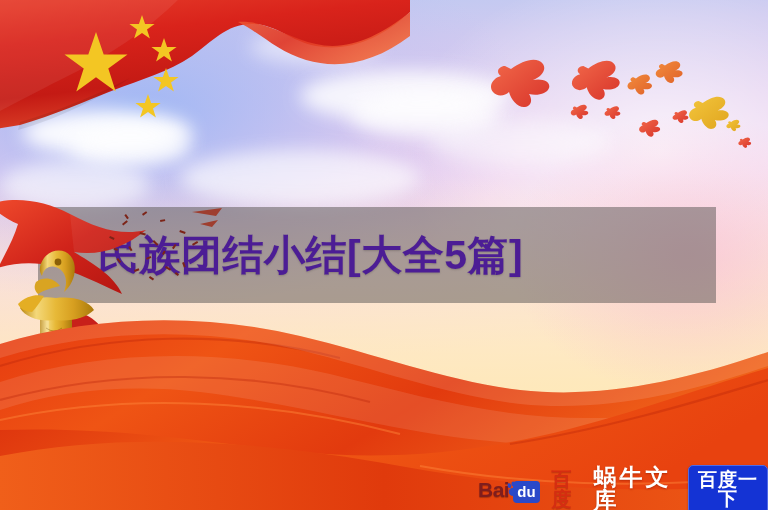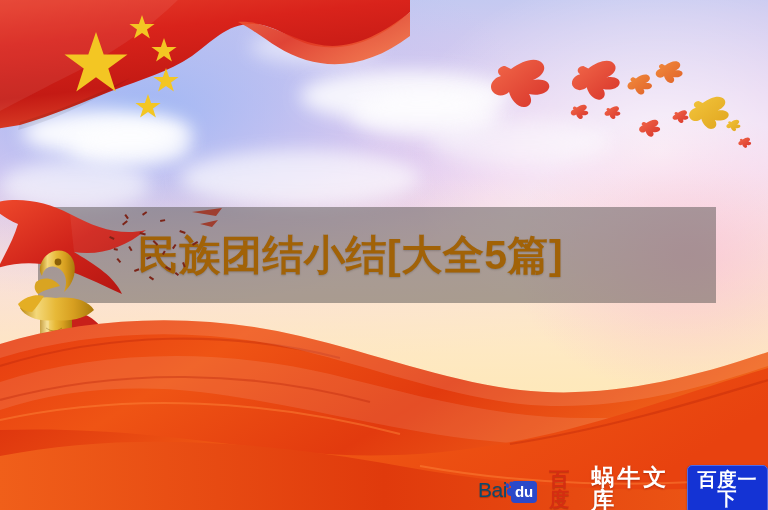--- a/index.html
+++ b/index.html
@@ -69,22 +69,22 @@
   .hills{position:absolute;left:0;right:0;bottom:0;height:240px;}
   .hills svg{width:100%;height:100%;display:block;}
 
   
   .title-band{
     position:absolute;left:38px;top:207px;width:678px;height:96px;
     background:rgba(92,88,86,.52);
     display:flex;align-items:center;
   }
   .title-text{
-    margin-left:100px;
-    color:#a16207;
+    margin-left:60px;
+    color:#4c1d95;
     font-size:41px;
     font-weight:700;
     letter-spacing:.5px;
     line-height:1;
     white-space:nowrap;
     text-shadow:0 1px 2px rgba(0,0,0,.18);
   }
 
   
   .confetti{position:absolute;left:96px;top:206px;width:150px;height:92px;pointer-events:none;}
@@ -94,21 +94,21 @@
   .brandbar{
     position:absolute;left:478px;bottom:4px;
     display:flex;align-items:center;gap:10px;
     height:34px;
   }
   .baidu-logo{
     display:flex;align-items:center;
     height:26px;position:relative;
   }
   .baidu-logo .bai{
-    font-size:21px;font-weight:400;color:#0c4a6e;
+    font-size:21px;font-weight:700;color:#7f1d1d;
     letter-spacing:-.5px;line-height:1;
     text-shadow:0 1px 1px rgba(0,0,0,.25);
   }
   .paw{position:relative;width:22px;height:24px;margin:0 -1px 0 -3px;}
   .paw svg{width:100%;height:100%;display:block;}
   .du-box{
     background:#2a49c9;color:#fff;border-radius:4px;
     font-size:15px;font-weight:700;line-height:1;
     padding:3px 4px 4px 4px;margin-left:-7px;margin-top:5px;
     position:relative;z-index:2;

